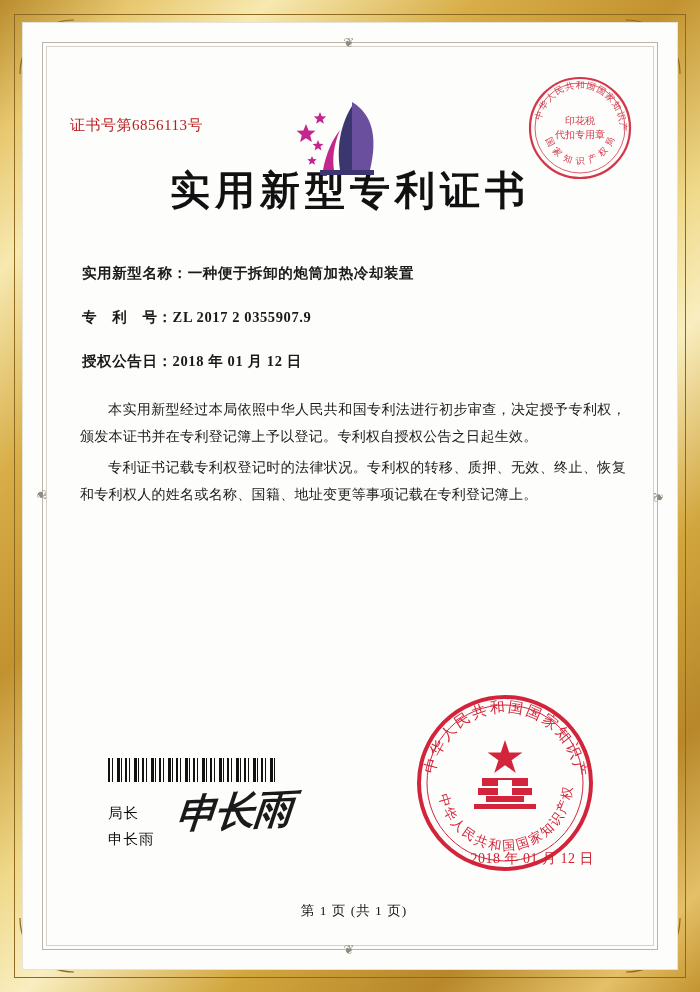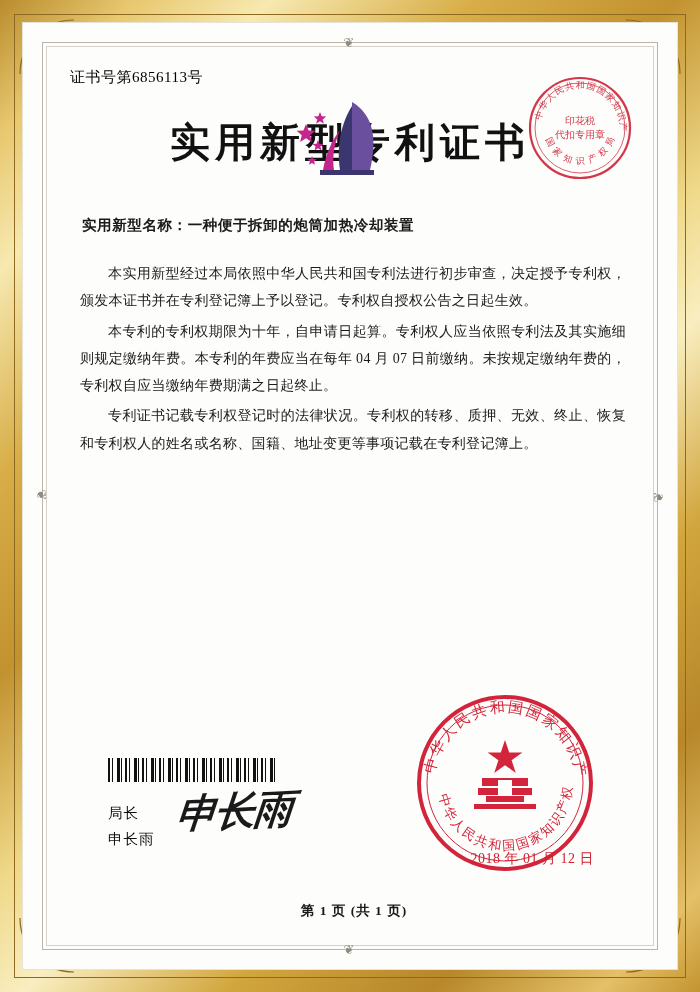--- a/index.html
+++ b/index.html
@@ -89,22 +89,23 @@
   .fleuron.bottom { bottom: 14px; left: 50%; transform: translateX(-50%); }
 
   
   .content {
     position: absolute;
     left: 48px; right: 48px; top: 46px; bottom: 40px;
   }
 
   .cert-no {
     font-size: 15px;
-    color: #000000;
+    color: #b91c1c;
     letter-spacing: 0.5px;
+    margin-top: 48px;
   }
 
   
   .logo {
     position: absolute;
     left: 220px;
     top: 28px;
     width: 120px;
     height: 95px;
   }
@@ -220,21 +221,20 @@
   }
 
   .page-no {
     position: absolute;
     left: 8px; right: 0;
     bottom: 10px;
     text-align: center;
     font-size: 13.5px;
     color: #1a1a1a;
     letter-spacing: 1px;
-    font-weight: bold;
   }
 </style>
 </head>
 <body>
 
 <div class="certificate">
   <div class="frame-inner-gold"></div>
   <div class="frame-bevel"></div>
 
   <div class="corner tl">
@@ -319,25 +319,30 @@
       </div>
 
       <div class="cert-no">证书号第6856113号</div>
 
       <div class="title">实用新型专利证书</div>
 
       <div class="fields">
         <div class="field">
           <span class="lab">实用新型名称：</span><span class="val">一种便于拆卸的炮筒加热冷却装置</span>
         </div>
+        <div class="field">
+          <span class="lab">专　利　号：</span><span class="val">ZL 2017 2 0355907.9</span>
+        </div>
+        <div class="field">
+          <span class="lab">授权公告日：</span><span class="val">2018 年 01 月 12 日</span>
+        </div>
       </div>
 
       <div class="paragraphs">
         <p class="para">本实用新型经过本局依照中华人民共和国专利法进行初步审查，决定授予专利权，颁发本证书并在专利登记簿上予以登记。专利权自授权公告之日起生效。</p>
-        <p class="para">本专利的专利权期限为十年，自申请日起算。专利权人应当依照专利法及其实施细则规定缴纳年费。本专利的年费应当在每年 04 月 07 日前缴纳。未按规定缴纳年费的，专利权自应当缴纳年费期满之日起终止。</p>
         <p class="para">专利证书记载专利权登记时的法律状况。专利权的转移、质押、无效、终止、恢复和专利权人的姓名或名称、国籍、地址变更等事项记载在专利登记簿上。</p>
       </div>
 
       <div class="barcode"></div>
 
       <div class="sig-block">
         <div class="sig-labels">
           <div>局长</div>
           <div>申长雨</div>
         </div>

